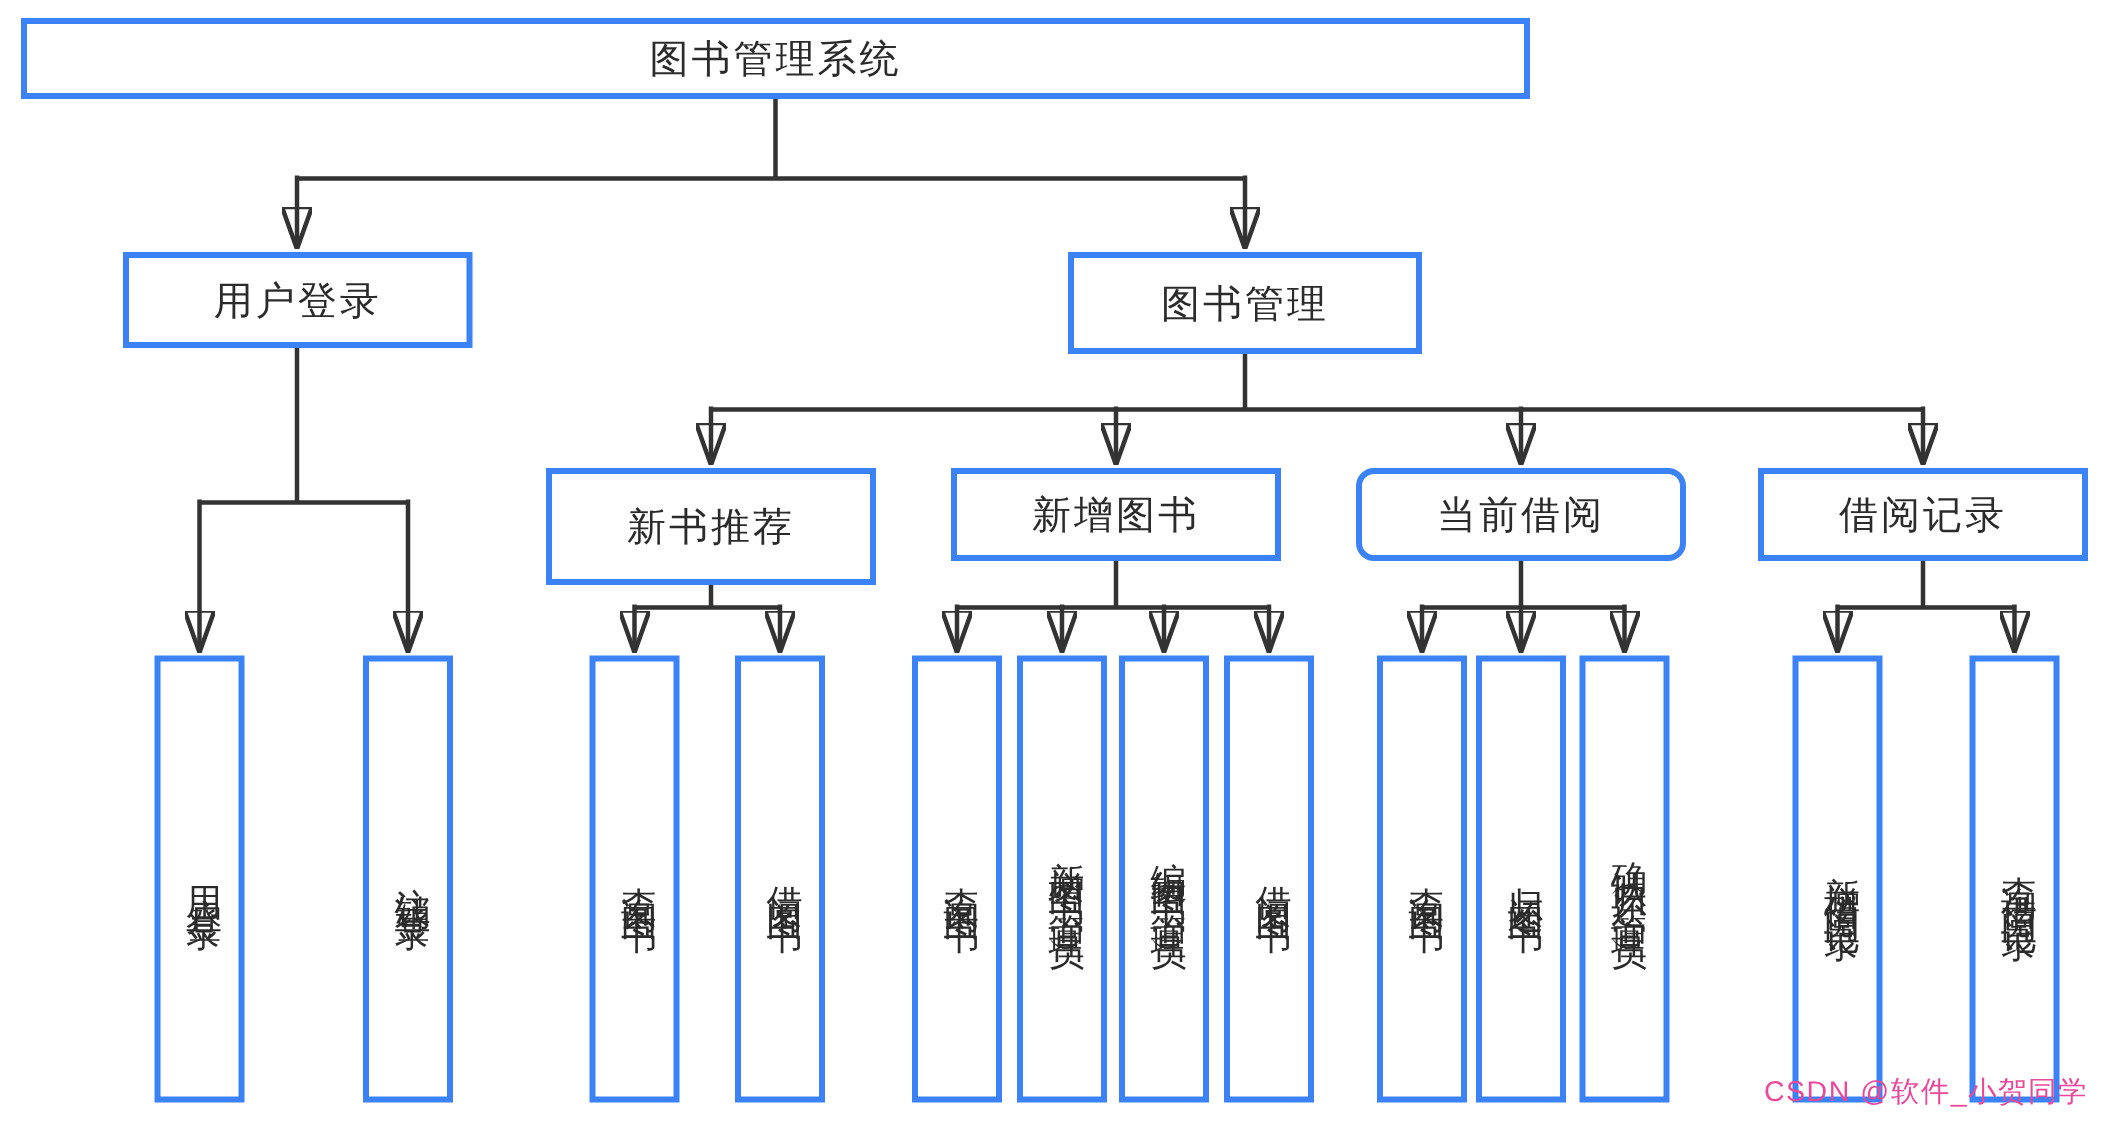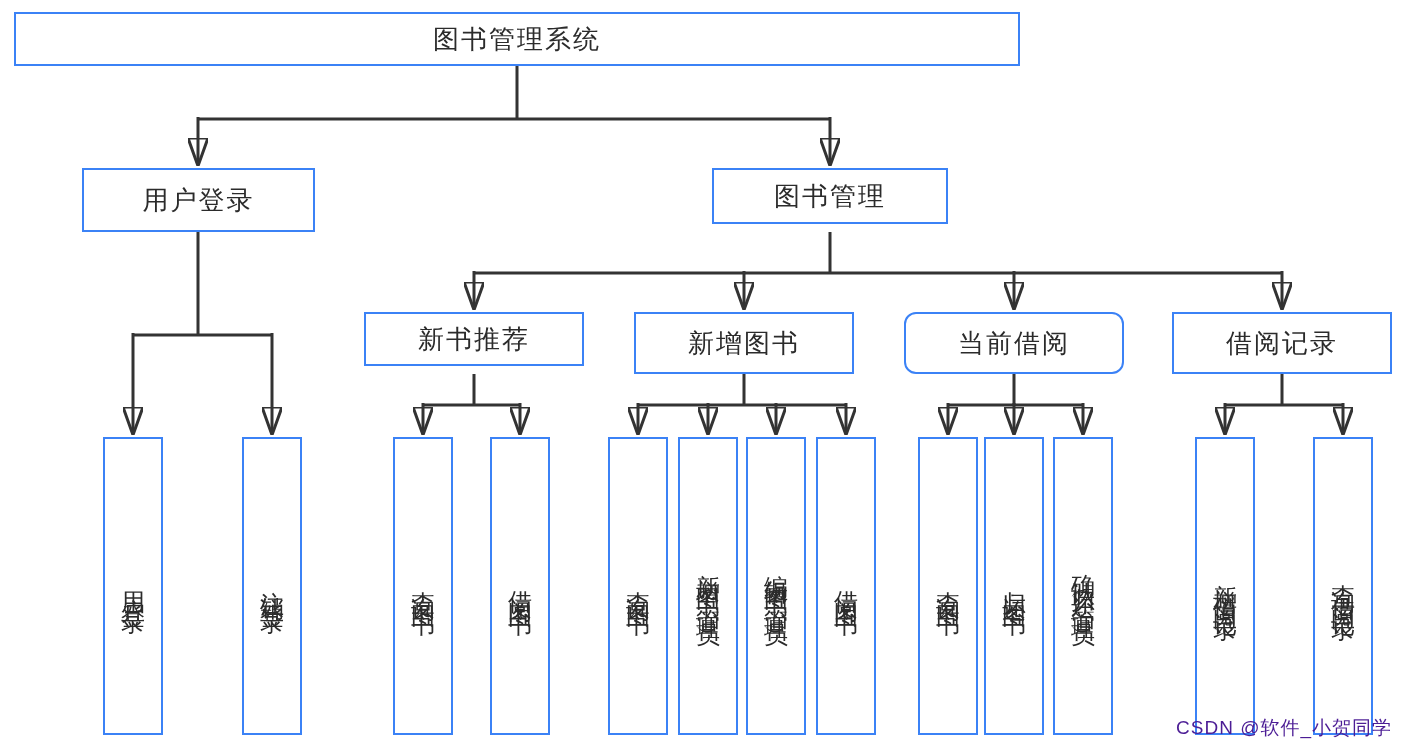--- a/index.html
+++ b/index.html
@@ -9,43 +9,44 @@
     height: 747px;
     background: #ffffff;
     font-family: "Liberation Sans", "DejaVu Sans", sans-serif;
     overflow: hidden;
   }
   .wires { position: absolute; left: 0; top: 0; width: 1405px; height: 747px; }
   .wires path, .wires line { stroke: #333333; stroke-width: 3; fill: none; }
   .node {
     position: absolute;
     box-sizing: border-box;
-    border: 2px solid #3b82f6;
+    border: 4px solid #3b82f6;
     background: #ffffff;
     display: flex;
     align-items: center;
     justify-content: center;
     color: #2b2b2b;
+    font-family: Liberation Mono, monospace;
   }
   .hnode { font-size: 26px; letter-spacing: 2px; }
   .leaf  { width: 60px; height: 298px; }
   .leaf .vtext {
     writing-mode: vertical-rl;
     font-size: 24px;
     letter-spacing: 7px;
     line-height: 1;
     color: #2b2b2b;
     white-space: nowrap;
   }
   .watermark {
     position: absolute;
     right: 13px;
     bottom: 6px;
     font-size: 19px;
-    color: #4c1d95;
+    color: #ec4899;
     letter-spacing: 1px;
   }
 </style>
 </head>
 <body>
 
 <div class="stage">
 
   <svg class="wires" viewBox="0 0 1405 747">
     <defs>
@@ -84,23 +85,23 @@
     <line x1="1083" y1="403" x2="1083" y2="434" marker-end="url(#arr)"></line>
 
     <path d="M1282,374 V405 M1225,405 H1343"></path>
     <line x1="1225" y1="403" x2="1225" y2="434" marker-end="url(#arr)"></line>
     <line x1="1343" y1="403" x2="1343" y2="434" marker-end="url(#arr)"></line>
   </svg>
 
   <div class="node hnode" style="left:14px; top:12px; width:1006px; height:54px;">图书管理系统</div>
 
   <div class="node hnode" style="left:82px; top:168px; width:233px; height:64px;">用户登录</div>
-  <div class="node hnode" style="left:712px; top:168px; width:236px; height:56px;">图书管理</div>
+  <div class="node hnode" style="left:712px; top:168px; width:236px; height:68px;">图书管理</div>
 
-  <div class="node hnode" style="left:364px; top:312px; width:220px; height:54px;">新书推荐</div>
+  <div class="node hnode" style="left:364px; top:312px; width:220px; height:78px;">新书推荐</div>
   <div class="node hnode" style="left:634px; top:312px; width:220px; height:62px;">新增图书</div>
   <div class="node hnode" style="left:904px; top:312px; width:220px; height:62px;border-radius:12px;">当前借阅</div>
   <div class="node hnode" style="left:1172px; top:312px; width:220px; height:62px;">借阅记录</div>
 
   <div class="node leaf" style="left:103px; top:437px;">
     <span class="vtext">用户登录</span>
   </div>
   <div class="node leaf" style="left:242px; top:437px;">
     <span class="vtext">注销登录</span>
   </div>

